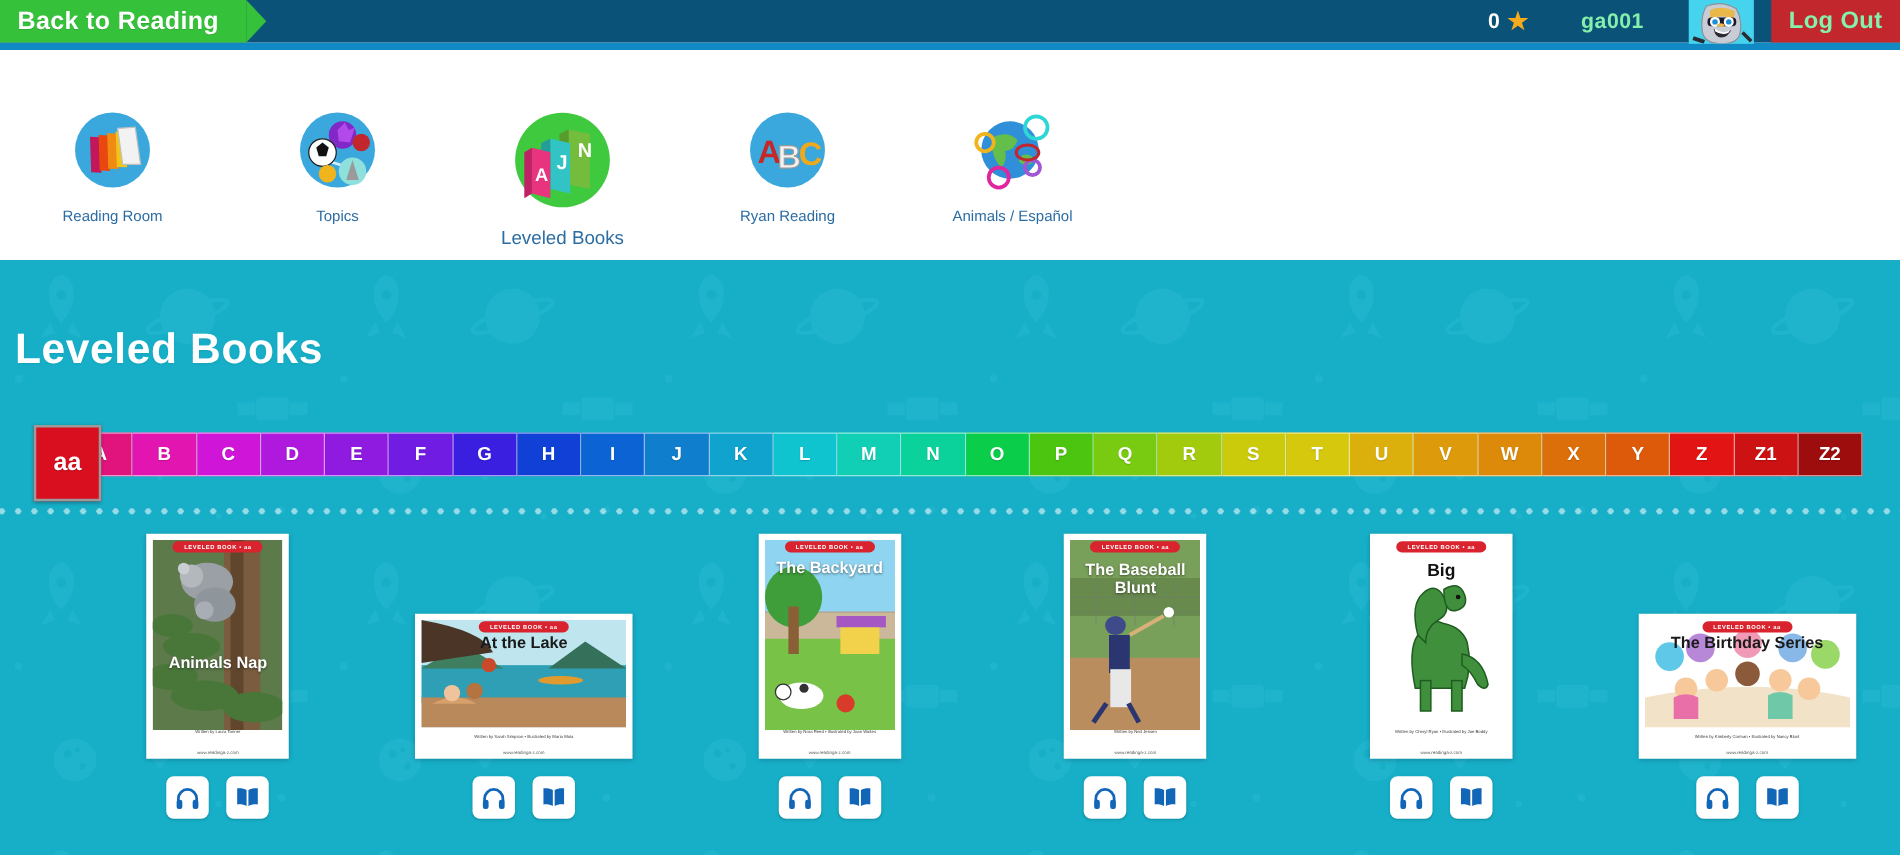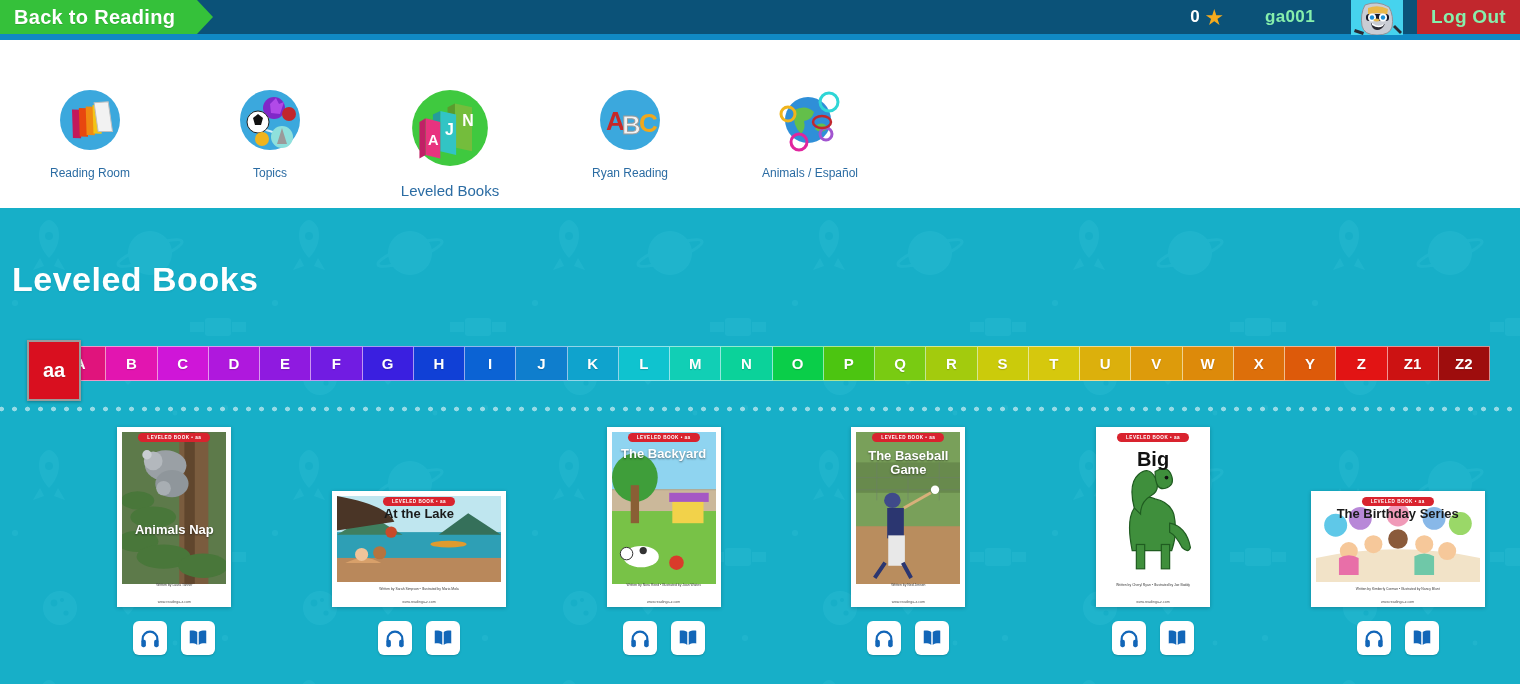--- a/index.html
+++ b/index.html
@@ -646,21 +646,21 @@
         <path d="M0 45.6 H104 M0 57.76 H104 M20.8 30.400000000000002 V68.4 M52 30.400000000000002 V68.4 M83.2 30.400000000000002 V68.4"></path>
                 </g>
       <ellipse cx="36.4" cy="68.4" rx="8.32" ry="7.6000000000000005" fill="#3f4a8a"></ellipse>
       <rect x="31.2" y="76" width="16.64" height="30.400000000000002" fill="#2b3670"></rect>
       <rect x="32.24" y="103.36000000000001" width="16.64" height="30.400000000000002" fill="#e8e8e8"></rect>
       <path d="M47.84 76 L74.88 60.800000000000004" stroke="#d8b07a" stroke-width="3"></path>
       <circle cx="79.04" cy="57.76" r="4.16" fill="#fff"></circle>
       <path d="M29.120000000000005 130.72 l-10.4 15.200000000000001 M46.800000000000004 130.72 l8.32 15.200000000000001" stroke="#2b3670" stroke-width="4"></path>
               </svg></div>
             <div class="lvl-banner">LEVELED BOOK • aa</div>
-            <div class="cover-title" style="top:22px;font-size:13px;">The Baseball Game</div>
+            <div class="cover-title" style="top:22px;font-size:13px;">The Baseball Blunt</div>
             <div class="cover-credit" style="bottom:20px;">Written by Ned Jensen</div>
             <div class="cover-url">www.readinga-z.com</div>
           </div>
         </div>
         <div class="btn-row">
           <div class="act-btn">
             <svg width="22" height="22" viewBox="0 0 24 24">
               <path d="M4 16 v-3 a8 8 0 0 1 16 0 v3" fill="none" stroke="#1266b8" stroke-width="2.4"></path>
               <rect x="2.5" y="14" width="5" height="8" rx="2" fill="#1266b8"></rect>
               <rect x="16.5" y="14" width="5" height="8" rx="2" fill="#1266b8"></rect>
@@ -683,21 +683,21 @@
       <path d="M31.2 118.56 q-6.24 -30.400000000000002 2.08 -42.56 q8.32 -15.200000000000001 20.8 -9.12 q14.560000000000002 3.04 18.72 15.200000000000001 q4.16 18.24 -2.08 36.48 z"></path>
       <path d="M33.28 76 q-6.24 -24.32 4.16 -33.44 q10.4 -9.12 16.64 3.04 q6.24 12.16 -4.16 18.24 q-10.4 6.08 -10.4 18.24 z"></path>
       <path d="M54.08 39.52 q12.48 -7.6000000000000005 16.64 4.56 q3.12 9.12 -6.24 12.16 q-10.4 3.04 -10.4 -16.72 z"></path>
       <path d="M68.64 91.2 q16.64 3.04 20.8 24.32 q-2.08 6.08 -8.32 0 q-6.24 -12.16 -12.48 -15.200000000000001 z"></path>
       <rect x="35.36" y="112.48" width="8.32" height="24.32"></rect>
       <rect x="60.31999999999999" y="112.48" width="8.32" height="24.32"></rect>
                 </g>
       <circle cx="65.52" cy="45.6" r="1.8719999999999999" fill="#111"></circle>
               </svg></div>
             <div class="lvl-banner">LEVELED BOOK • aa</div>
-            <div class="cover-title" style="top:22px;font-size:20px;color:#111;text-shadow:none;">Big</div>
+            <div class="cover-title" style="top:22px;font-size:14px;color:#111;text-shadow:none;">Big</div>
             <div class="cover-credit" style="bottom:20px;">Written by Cheryl Ryan • Illustrated by Joe Boddy</div>
             <div class="cover-url">www.readinga-z.com</div>
           </div>
         </div>
         <div class="btn-row">
           <div class="act-btn">
             <svg width="22" height="22" viewBox="0 0 24 24">
               <path d="M4 16 v-3 a8 8 0 0 1 16 0 v3" fill="none" stroke="#1266b8" stroke-width="2.4"></path>
               <rect x="2.5" y="14" width="5" height="8" rx="2" fill="#1266b8"></rect>
               <rect x="16.5" y="14" width="5" height="8" rx="2" fill="#1266b8"></rect>

